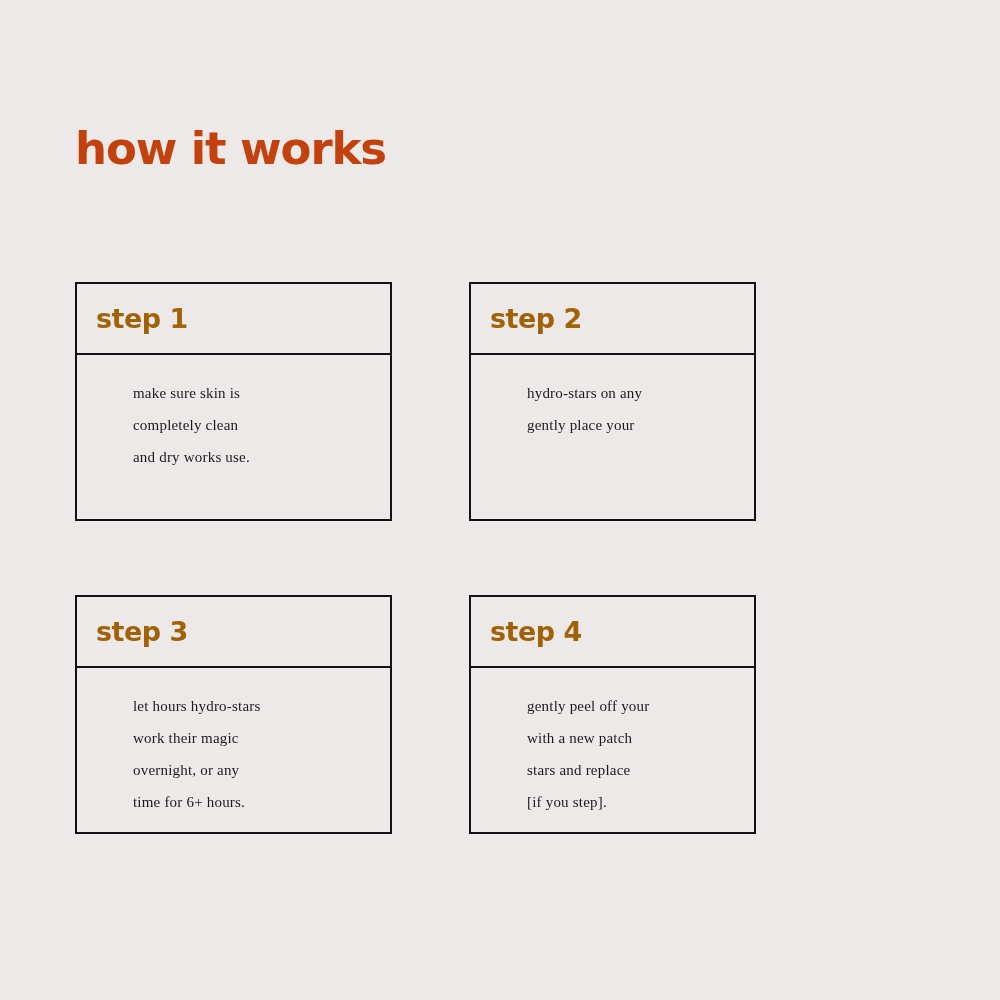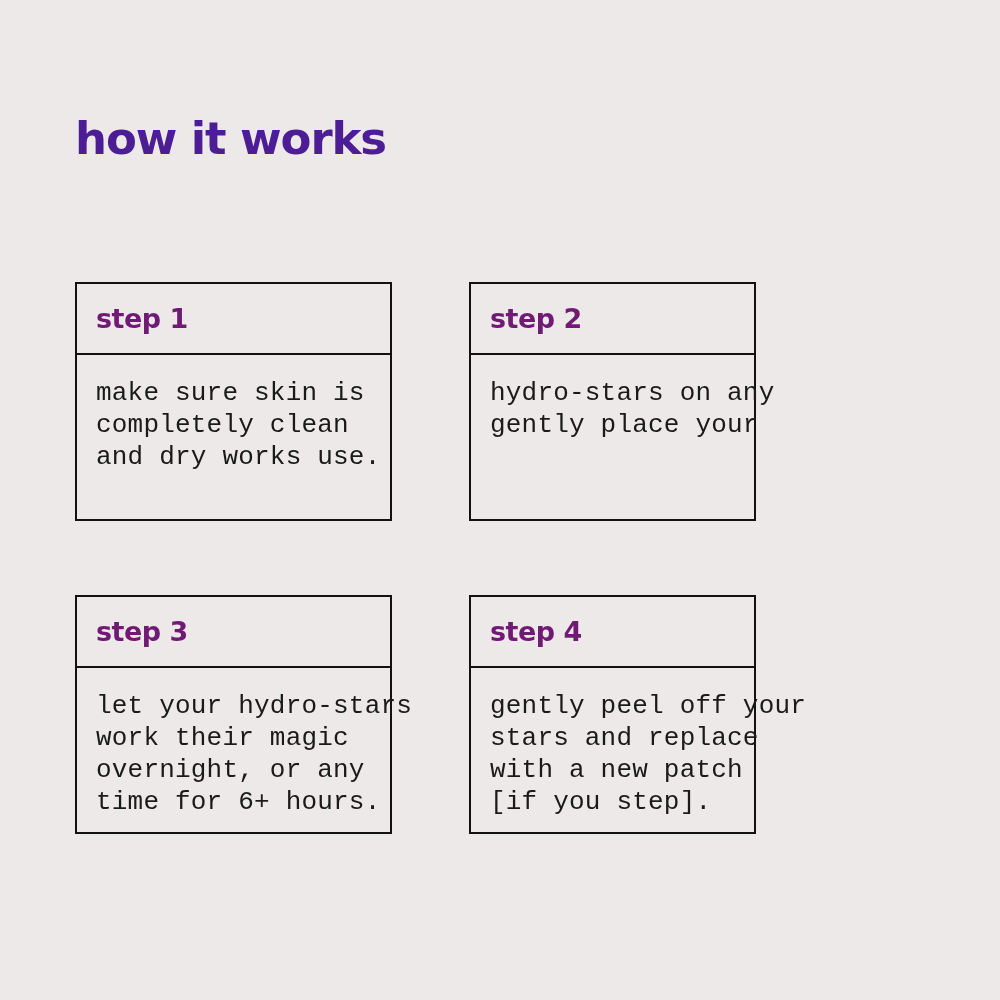--- a/index.html
+++ b/index.html
@@ -20,26 +20,26 @@
     position: relative;
     width: 1000px;
     height: 1000px;
     background: #ede9e9;
   }
 
   
   .page-title {
     position: absolute;
     left: 75px;
-    top: 84px;
+    top: 94px;
     font-family: "DejaVu Sans", "Liberation Sans", sans-serif;
     font-size: 45px;
     font-weight: 700;
     letter-spacing: -1.1px;
-    color: #4c1d95;
+    color: #c2410c;
     line-height: 1.12;
     white-space: nowrap;
   }
 
   
   .steps-grid {
     position: absolute;
     left: 0;
     top: 0;
     width: 1000px;
@@ -66,38 +66,39 @@
     display: flex;
     align-items: center;
     padding: 0 0 0 19px;
   }
 
   .step-header-label {
     font-family: "DejaVu Sans", "Liberation Sans", sans-serif;
     font-size: 27px;
     font-weight: 700;
     letter-spacing: -0.5px;
-    color: #701a75;
+    color: #a16207;
     line-height: 1;
     white-space: nowrap;
   }
 
   .step-body {
     box-sizing: border-box;
     padding: 22px 14px 0 19px;
   }
 
   .step-body-line {
-    font-family: Liberation Mono, monospace;
-    font-size: 26px;
+    font-family: Liberation Serif, serif;
+    font-size: 15px;
     font-weight: 400;
     color: #1a1a1a;
     line-height: 32px;
     letter-spacing: 0.2px;
     white-space: pre;
+    margin-left: 37px;
   }
 </style>
 </head>
 <body>
 
 <div class="canvas">
 
   <h1 class="page-title">how it works</h1>
 
   <div class="steps-grid">
@@ -121,33 +122,33 @@
         <div class="step-body-line">hydro-stars on any</div>
         <div class="step-body-line">gently place your</div>
       </div>
     </div>
 
     <div class="step-card col-1 row-2">
       <div class="step-header">
         <span class="step-header-label">step 3</span>
       </div>
       <div class="step-body">
-        <div class="step-body-line">let your hydro-stars</div>
+        <div class="step-body-line">let hours hydro-stars</div>
         <div class="step-body-line">work their magic</div>
         <div class="step-body-line">overnight, or any</div>
         <div class="step-body-line">time for 6+ hours.</div>
       </div>
     </div>
 
     <div class="step-card col-2 row-2">
       <div class="step-header">
         <span class="step-header-label">step 4</span>
       </div>
       <div class="step-body">
         <div class="step-body-line">gently peel off your</div>
+        <div class="step-body-line">with a new patch</div>
         <div class="step-body-line">stars and replace</div>
-        <div class="step-body-line">with a new patch</div>
         <div class="step-body-line">[if you step].</div>
       </div>
     </div>
 
   </div>
 </div>
 
 </body></html>

